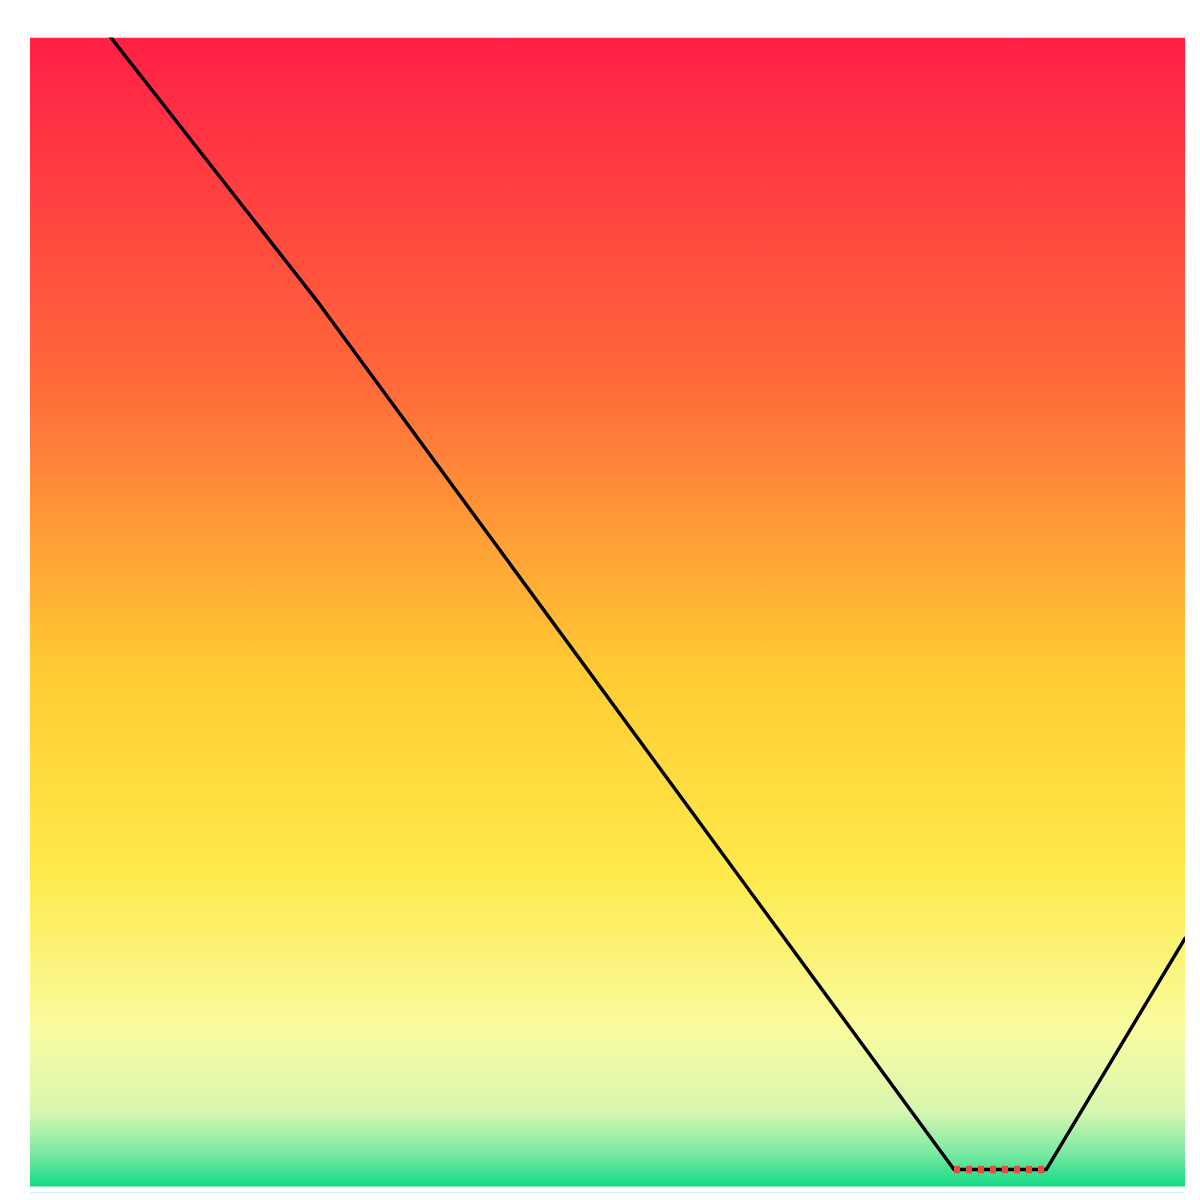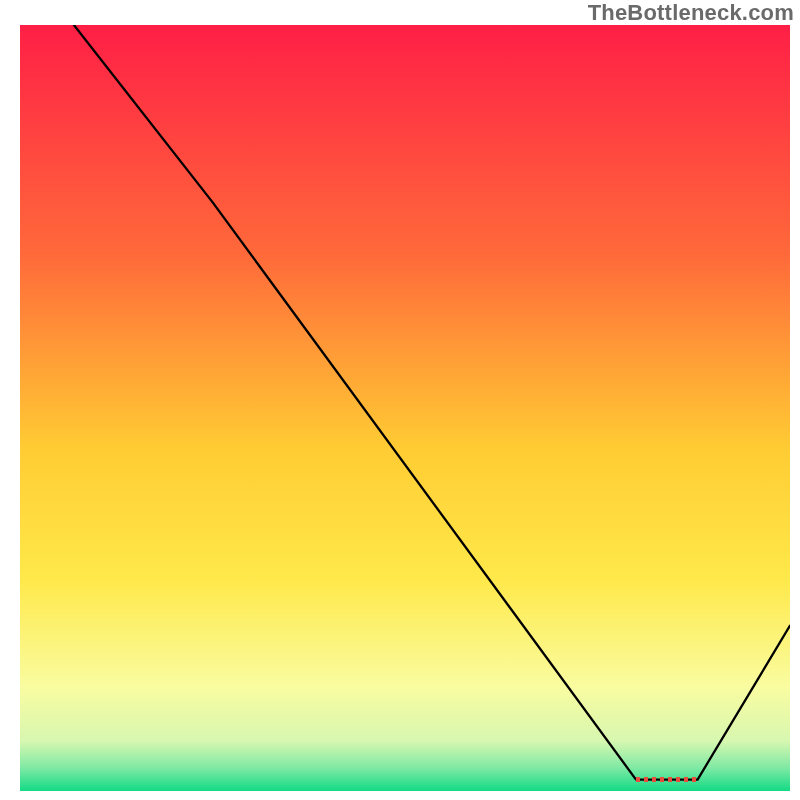--- a/index.html
+++ b/index.html
@@ -33,21 +33,20 @@
     height: 770px;
   }
   svg {
     display: block;
   }
 </style>
 </head>
 <body>
 
 <div class="container">
-  <div class="watermark">TheBottleneck.com</div>
 
   <div class="plot-wrap">
     <svg id="chart-svg" width="770" height="770" viewBox="0 0 770 770" preserveAspectRatio="none">
       <defs>
         <linearGradient id="bg-grad" x1="0" y1="0" x2="0" y2="1">
             <stop offset="0.00%" stop-color="#ff1f46"></stop>
             <stop offset="30.00%" stop-color="#ff6a3a"></stop>
             <stop offset="55.00%" stop-color="#ffcc33"></stop>
             <stop offset="72.00%" stop-color="#ffe94a"></stop>
             <stop offset="86.00%" stop-color="#f9fca0"></stop>

